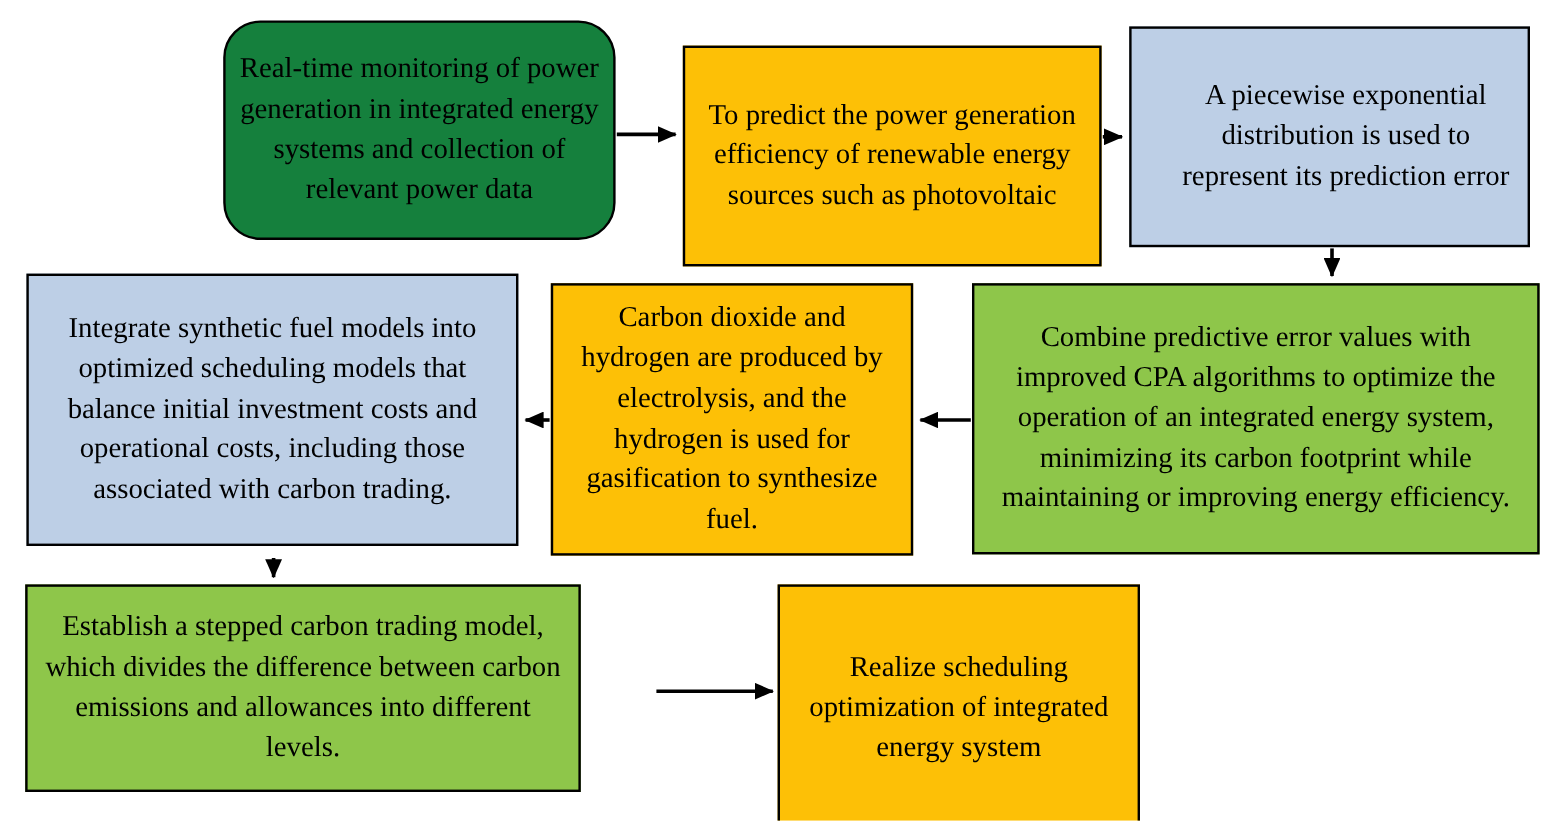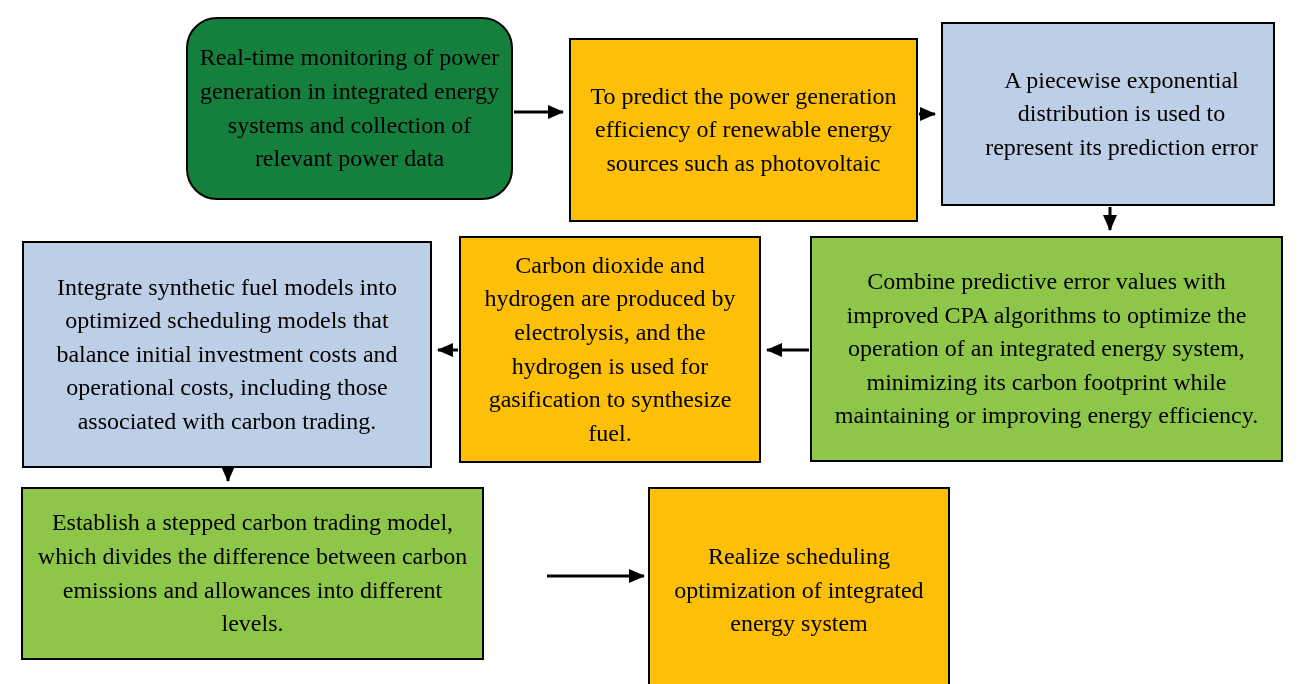--- a/index.html
+++ b/index.html
@@ -37,21 +37,21 @@
     text-align: center;
     color: #000000;
     font-size: 24px;
     line-height: 1.4;
     padding: 2px 10px;
   }
   
   #box1 { left: 186px; top: 17px;  width: 327px; height: 183px; }
   #box2 { left: 569px; top: 22px;  width: 349px; height: 184px; margin-top: 16px; }
   #box3 { left: 941px; top: 22px;  width: 334px; height: 184px; }
-  #box4 { left: 22px;  top: 241px; width: 410px; height: 227px; }
+  #box4 { left: 22px;  top: 228px; width: 410px; height: 227px; }
   #box5 { left: 459px; top: 236px; width: 302px; height: 227px; }
   #box6 { left: 810px; top: 236px; width: 473px; height: 226px; justify-content: center; }
   #box7 { left: 21px;  top: 487px; width: 463px; height: 173px; }
   #box8 { left: 648px; top: 487px; width: 302px; height: 207px; text-align: center; }
 </style>
 </head>
 <body>
 
 <div class="canvas">
 

